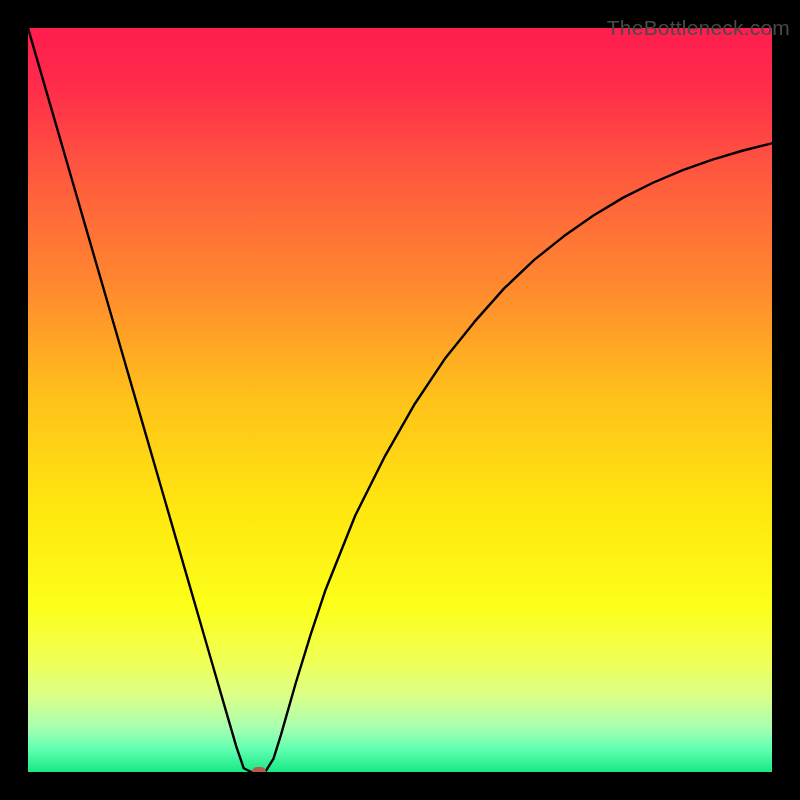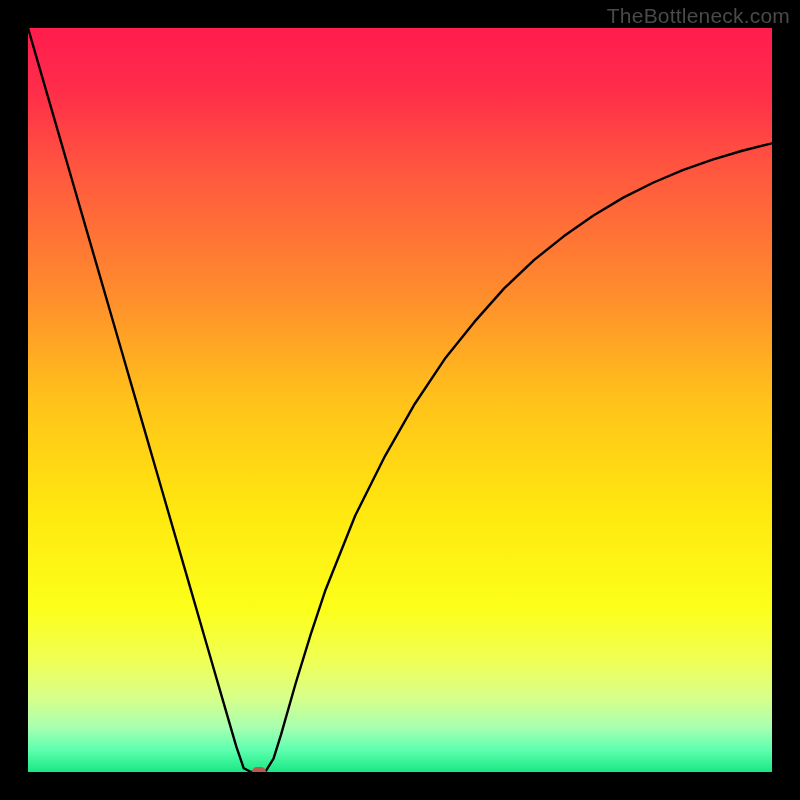--- a/index.html
+++ b/index.html
@@ -36,21 +36,21 @@
   }
   svg.curve {
     position: absolute;
     left: 0;
     top: 0;
     width: 100%;
     height: 100%;
   }
   .watermark {
     position: absolute;
-    top: 4px;
+    top: 16px;
     right: 10px;
     color: #4a4a4a;
     font-size: 21px;
     font-weight: 500;
     letter-spacing: 0.2px;
   }
   .marker {
     position: absolute;
     width: 14px;
     height: 10px;

